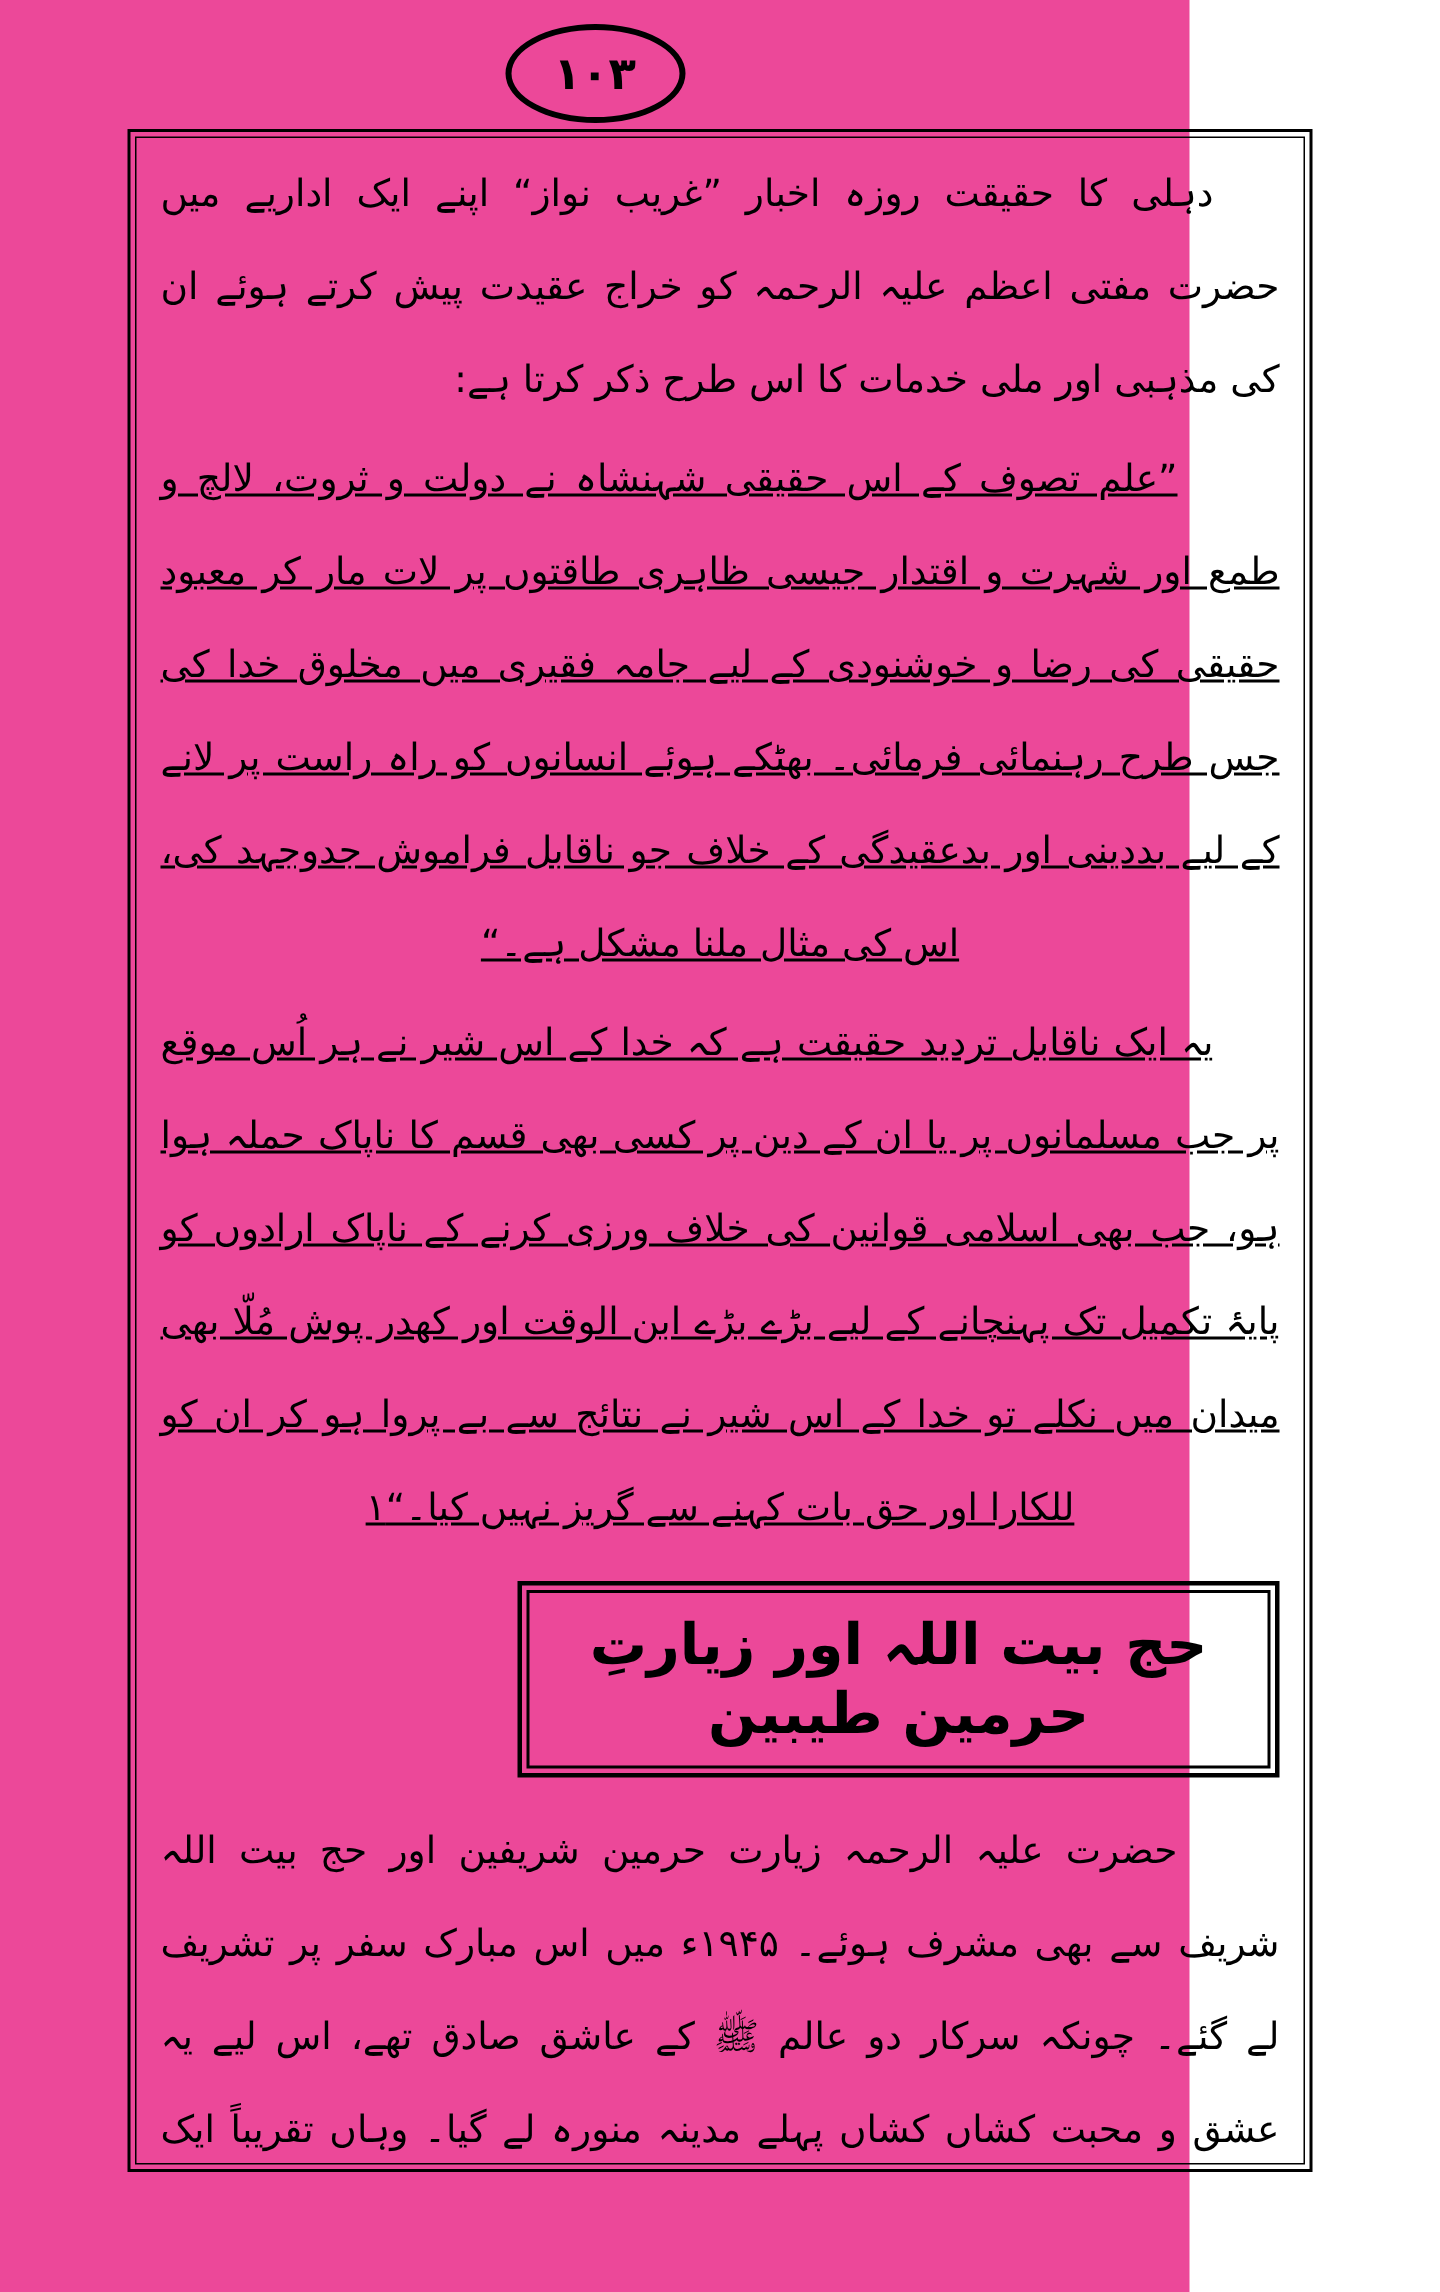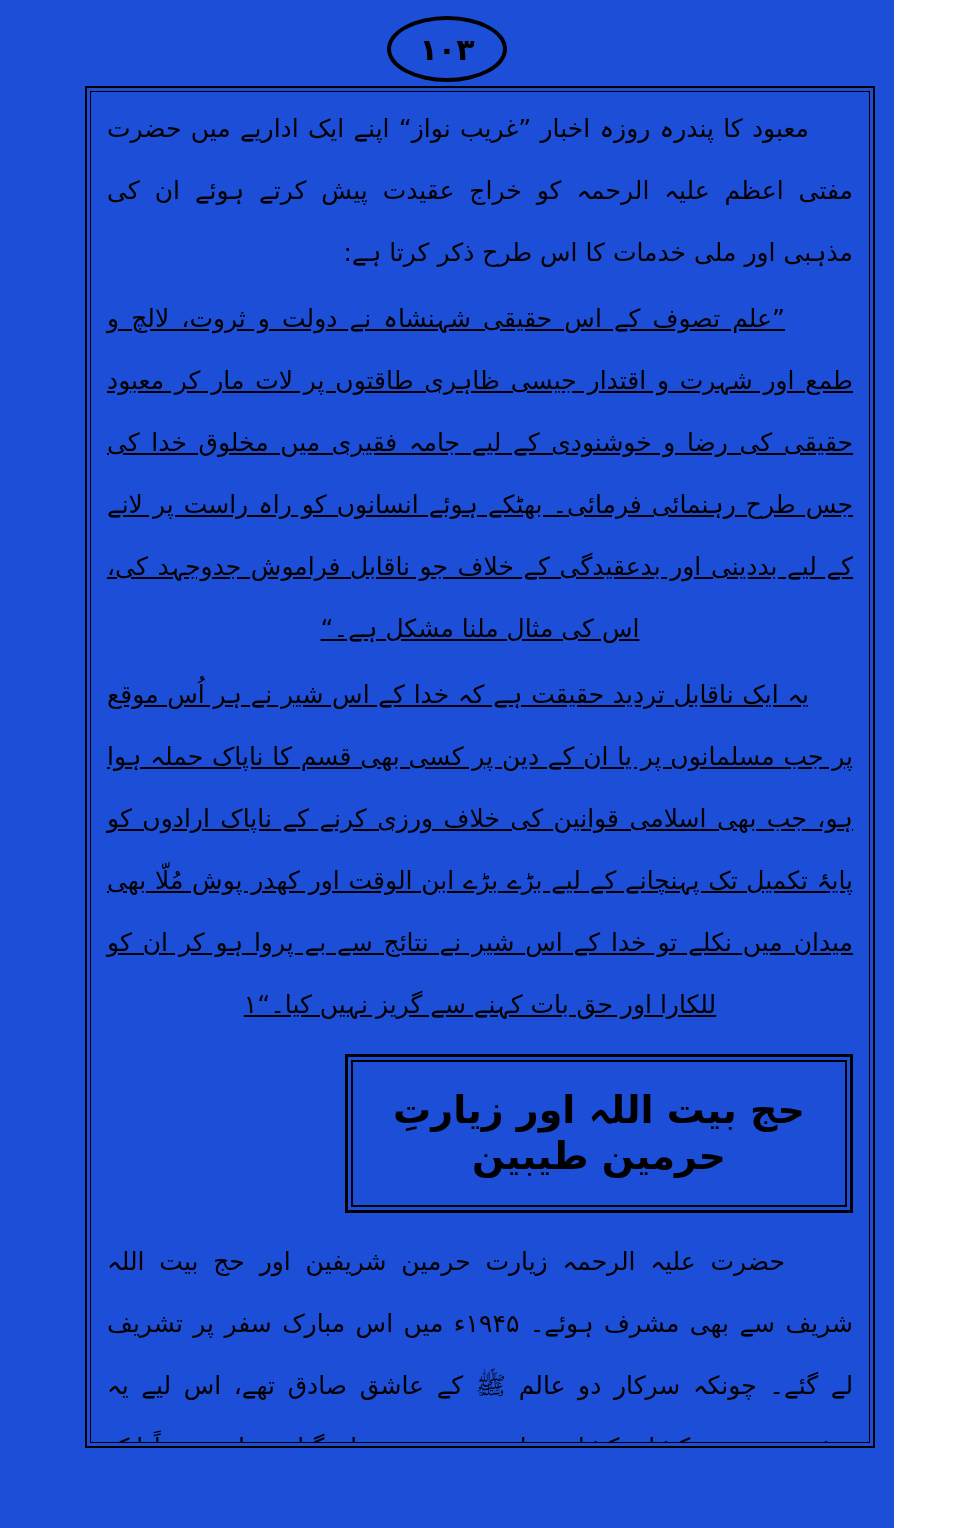--- a/index.html
+++ b/index.html
@@ -7,23 +7,23 @@
     padding: 0;
     background: #ffffff;
     width: 960px;
     height: 1528px;
     font-family: "DejaVu Sans", sans-serif;
     color: #000;
     overflow: hidden;
   }
   .page {
     position: relative;
-    width: 894px;
+    width: 793px;
     height: 1528px;
-    background: #1d4ed8;
+    background: #ec4899;
   }
   
   .page-number-oval {
     position: absolute;
     top: 16px;
     left: 50%;
     transform: translateX(-50%);
     width: 112px;
     height: 58px;
     border: 4px solid #000;
@@ -70,21 +70,21 @@
   .heading-box-outer {
     margin: 14px 0 18px auto;   
     margin-right: 0;
     width: 508px;
     border: 3px solid #000;
     padding: 3px;
     box-sizing: border-box;
   }
   .heading-box-inner {
     border: 2px solid #000;
-    padding: 26px 8px;
+    padding: 12px 8px;
     text-align: center;
   }
   .heading-text {
     direction: rtl;
     font-size: 38px;
     font-weight: bold;
     line-height: 1.2;
   }
   .heading-row {
     display: flex;
@@ -96,21 +96,21 @@
 
 <div class="page">
 
   <div class="page-number-oval">
     <span>۱۰۳</span>
   </div>
 
   <div class="frame-outer">
     <div class="frame-inner">
 
-      <p class="body-text indent-sm last-right">معبود کا پندرہ روزہ اخبار ”غریب نواز“ اپنے ایک اداریے میں حضرت مفتی اعظم علیہ الرحمہ کو خراج عقیدت پیش کرتے ہوئے ان کی مذہبی اور ملی خدمات کا اس طرح ذکر کرتا ہے:</p>
+      <p class="body-text indent-sm last-right">دہلی کا حقیقت روزہ اخبار ”غریب نواز“ اپنے ایک اداریے میں حضرت مفتی اعظم علیہ الرحمہ کو خراج عقیدت پیش کرتے ہوئے ان کی مذہبی اور ملی خدمات کا اس طرح ذکر کرتا ہے:</p>
 
       <p class="body-text indent-md last-center">”علم تصوف کے اس حقیقی شہنشاہ نے دولت و ثروت، لالچ و طمع اور شہرت و اقتدار جیسی ظاہری طاقتوں پر لات مار کر معبود حقیقی کی رضا و خوشنودی کے لیے جامہ فقیری میں مخلوق خدا کی جس طرح رہنمائی فرمائی۔ بھٹکے ہوئے انسانوں کو راہ راست پر لانے کے لیے بددینی اور بدعقیدگی کے خلاف جو ناقابل فراموش جدوجہد کی، اس کی مثال ملنا مشکل ہے۔“</p>
 
       <p class="body-text indent-sm last-center">یہ ایک ناقابل تردید حقیقت ہے کہ خدا کے اس شیر نے ہر اُس موقع پر جب مسلمانوں پر یا ان کے دین پر کسی بھی قسم کا ناپاک حملہ ہوا ہو، جب بھی اسلامی قوانین کی خلاف ورزی کرنے کے ناپاک ارادوں کو پایۂ تکمیل تک پہنچانے کے لیے بڑے بڑے ابن الوقت اور کھدر پوش مُلّا بھی میدان میں نکلے تو خدا کے اس شیر نے نتائج سے بے پروا ہو کر ان کو للکارا اور حق بات کہنے سے گریز نہیں کیا۔“۱</p>
 
       <div class="heading-row">
         <div class="heading-box-outer">
           <div class="heading-box-inner">
             <span class="heading-text">حج بیت اللہ اور زیارتِ حرمین طیبین</span>
           </div>

